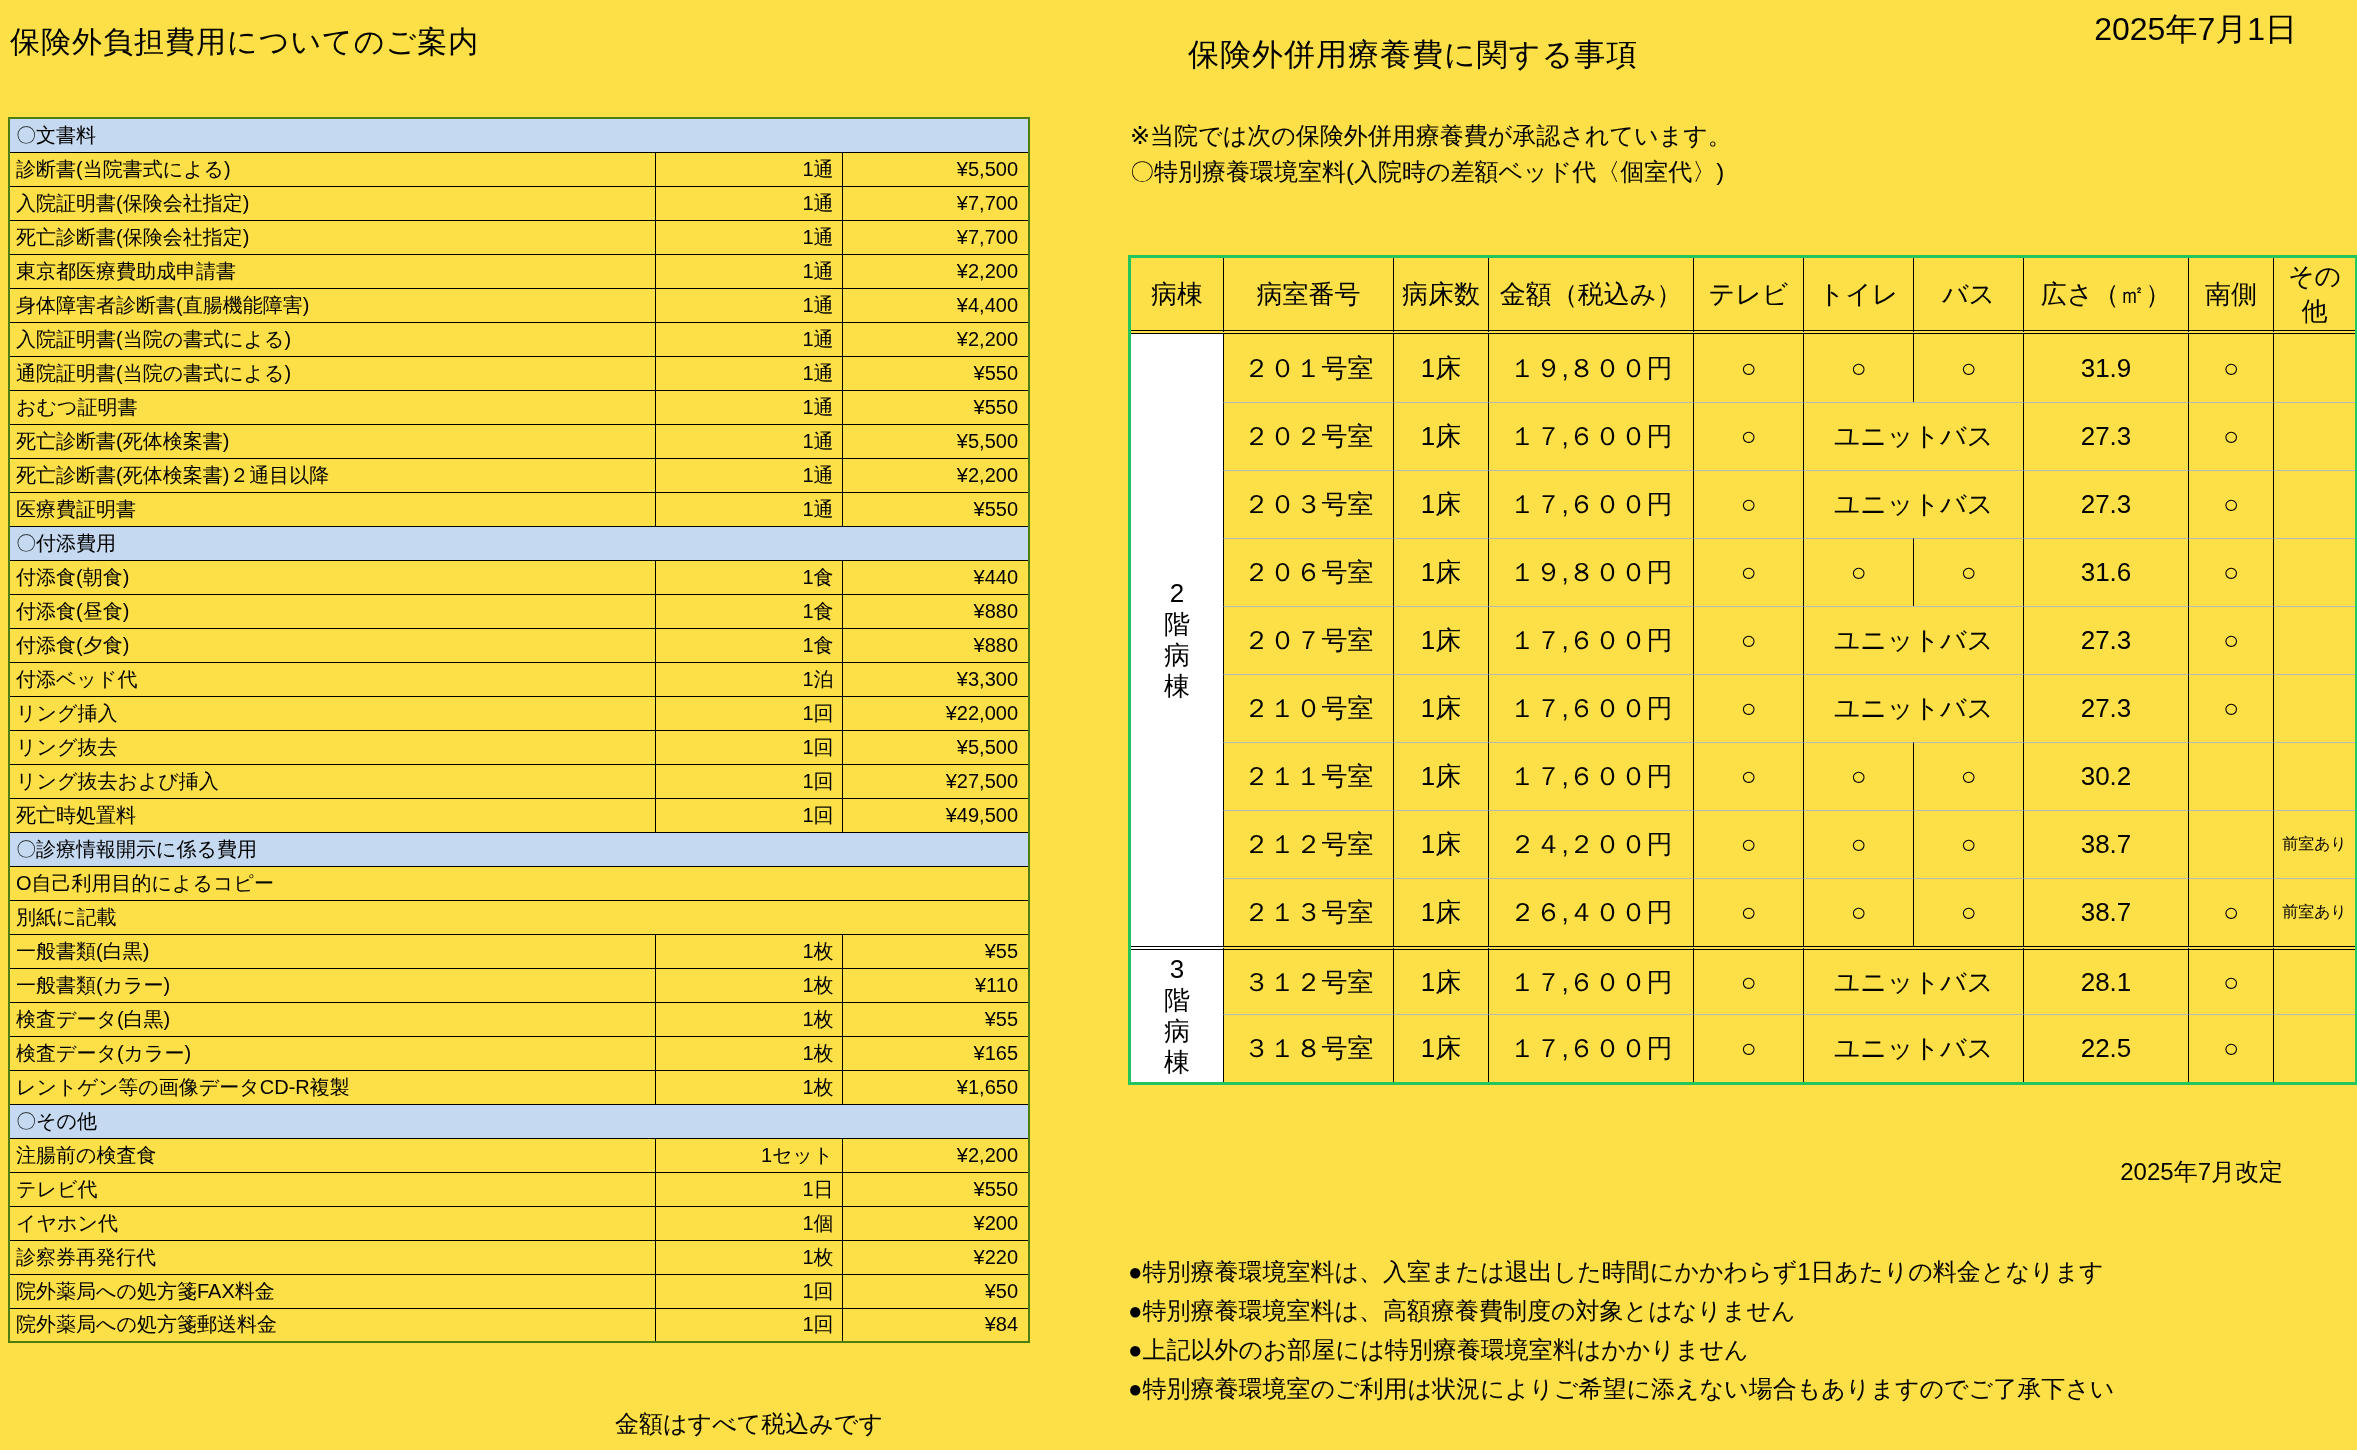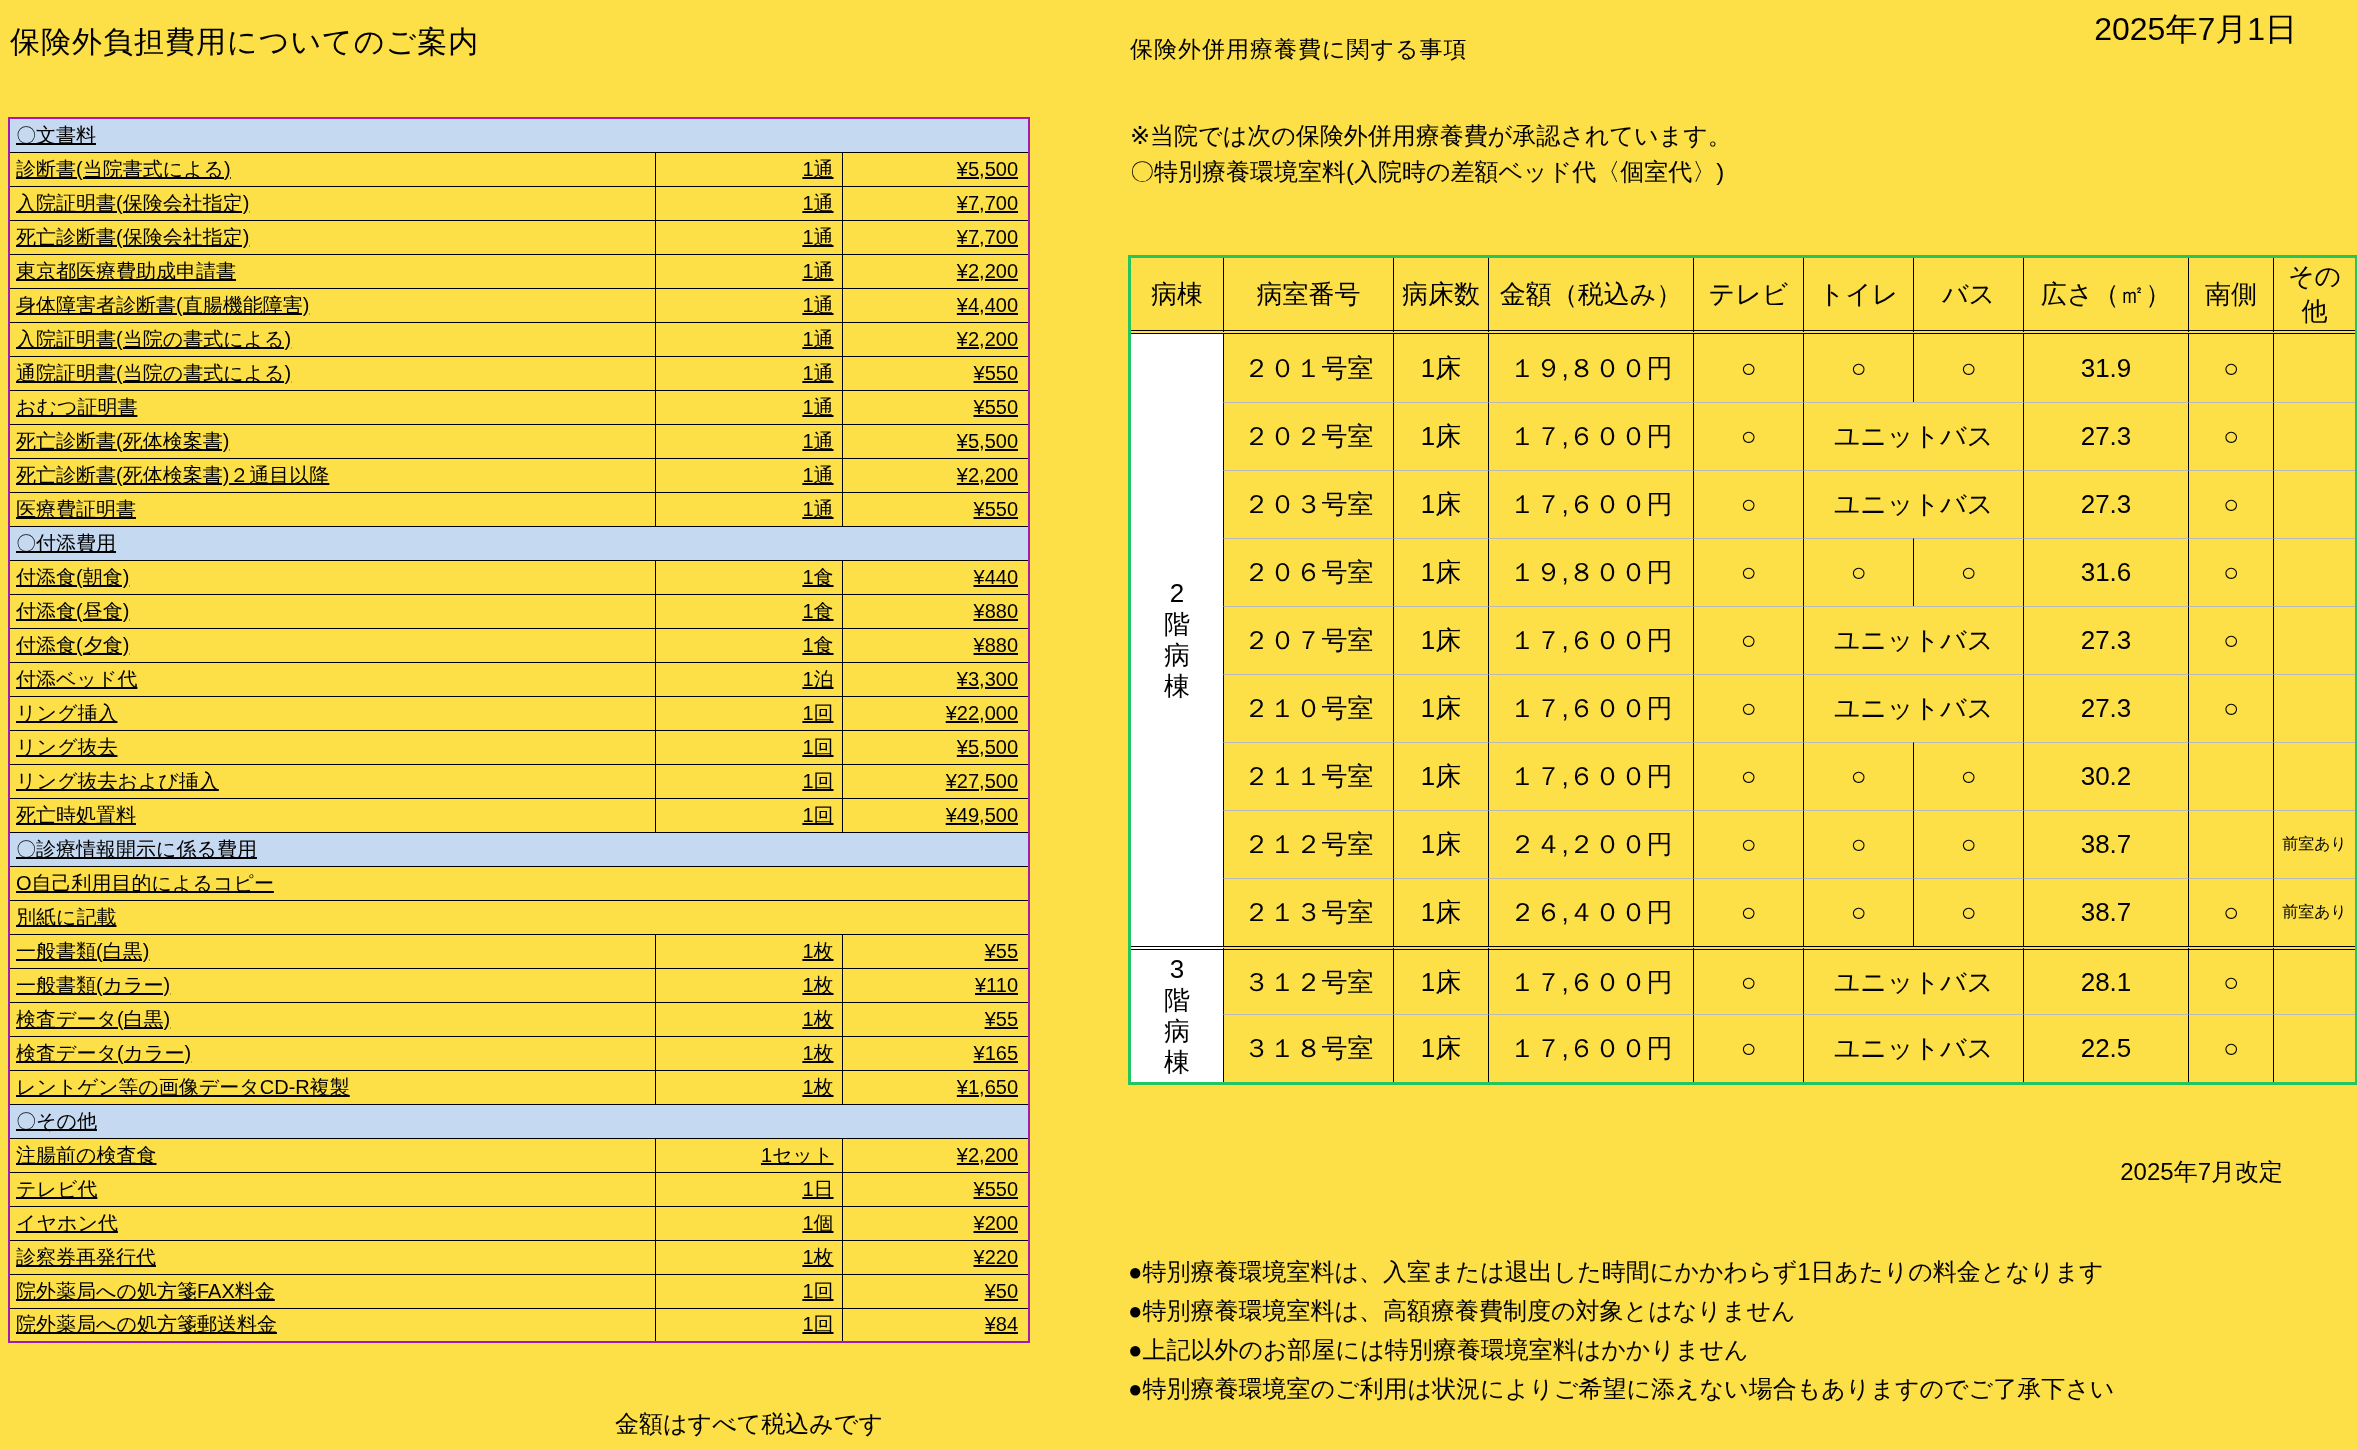--- a/index.html
+++ b/index.html
@@ -4,32 +4,32 @@
 <style>
   * { box-sizing: border-box; margin: 0; padding: 0; }
   html, body { background: #ffffff; }
   body { font-family: "Liberation Sans", "DejaVu Sans", sans-serif; color: #000; }
   .page { position: relative; width: 2357px; height: 1450px; background: #fde047; overflow: hidden; }
 
   
   .left-title { position: absolute; left: 10px; top: 22px; font-size: 30px; letter-spacing: 1px; }
 
   table.fees-table { position: absolute; left: 8px; top: 117px; width: 1020px;
-    border-collapse: collapse; table-layout: fixed; border: 2px solid #a21caf; text-decoration: underline; }
+    border-collapse: collapse; table-layout: fixed; border: 2px solid #4d7c0f; }
   table.fees-table td { border: 1px solid #000; height: 34px; font-size: 20px;
     padding: 0 6px; white-space: nowrap; overflow: hidden; vertical-align: middle; }
   table.fees-table td.sec { background: #c5d9f1; }
   table.fees-table td.unit { text-align: right; padding-right: 8px; }
   table.fees-table td.price { text-align: right; padding-right: 10px; }
 
   .left-footer { position: absolute; left: 615px; top: 1408px; font-size: 24px; }
 
   
   .page-date { position: absolute; top: 8px; right: 60px; font-size: 32px; }
-  .right-title { position: absolute; left: 1130px; top: 34px; font-size: 23px; letter-spacing: 1px; }
+  .right-title { position: absolute; left: 1188px; top: 34px; font-size: 31px; letter-spacing: 1px; }
   .right-intro { position: absolute; left: 1130px; top: 118px; font-size: 24px; line-height: 36px; }
 
   table.room-table { position: absolute; left: 1128px; top: 255px; width: 1224px;
     border: 3px solid #22c55e; border-collapse: separate; border-spacing: 0; table-layout: fixed; }
   table.room-table th, table.room-table td { text-align: center; vertical-align: middle;
     font-weight: normal; font-size: 26px; padding: 0 2px; overflow: hidden; }
   table.room-table th { height: 76px; border-bottom: 4px double #000; border-left: 1px solid #000; }
   table.room-table td { height: 68px; border-left: 1px solid #000; }
   table.room-table .no-left { border-left: none; }
   table.room-table tr.cont td { border-top: 1px solid #b9b9b9; }

